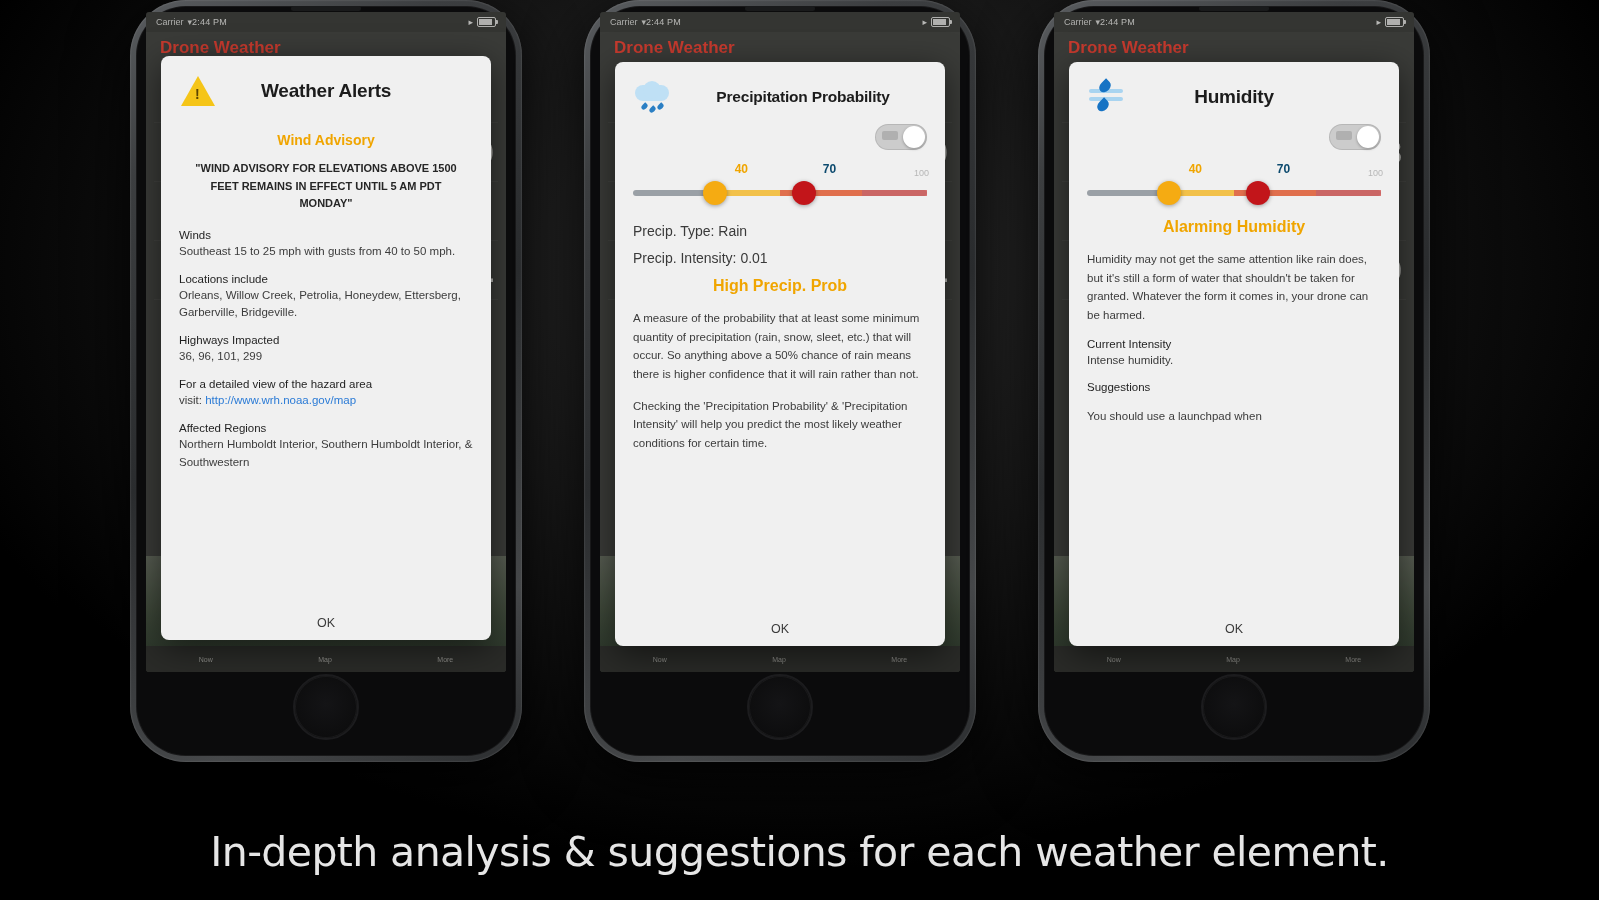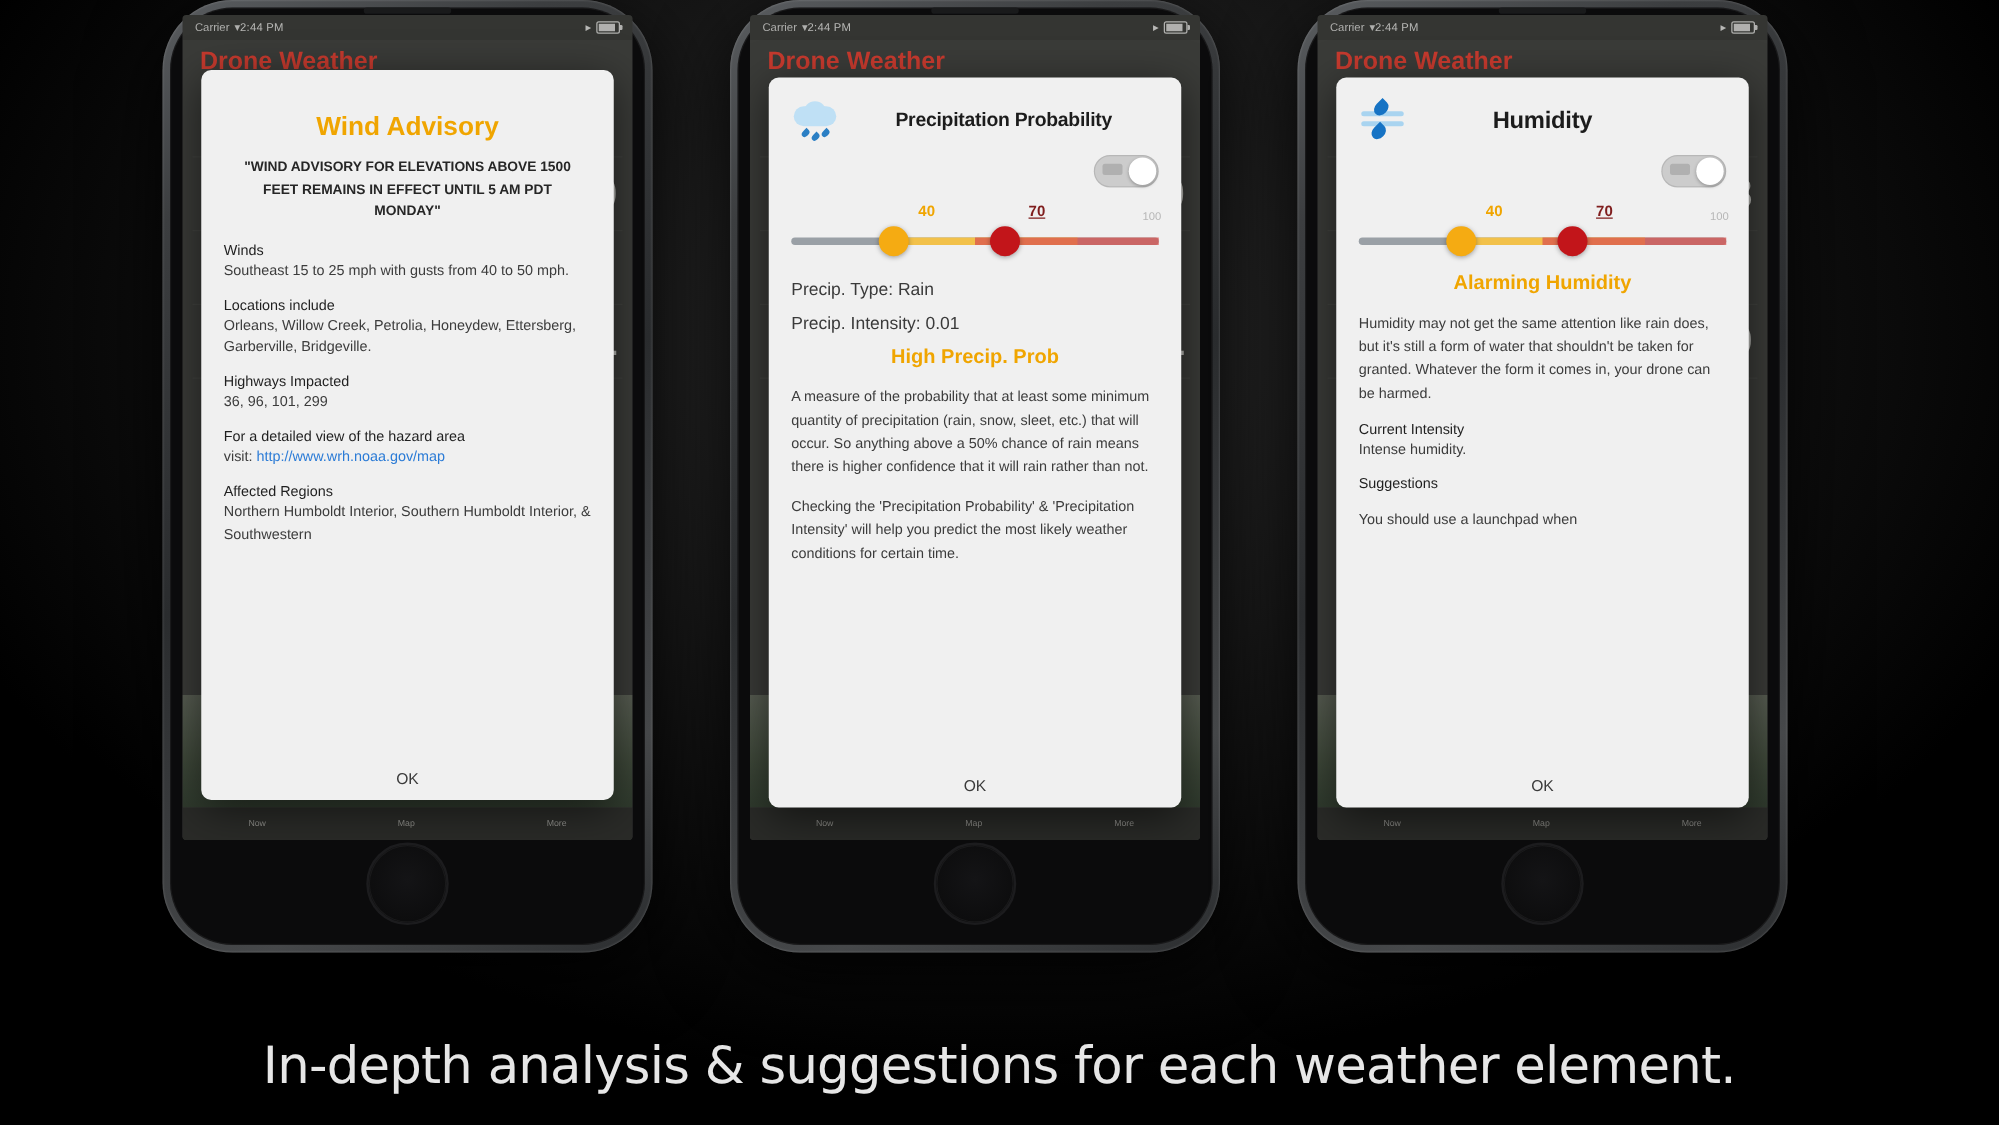--- a/index.html
+++ b/index.html
@@ -42,21 +42,21 @@
   
   .bglist{position:absolute;left:0;top:20px;right:0;bottom:0;padding:4px 8px;box-sizing:border-box;
           color:#9a9a96;}
   .bg-row{display:flex;align-items:center;justify-content:space-between;height:58px;
           border-bottom:1px solid rgba(255,255,255,.04);padding:0 4px;}
   .bg-ico{width:26px;text-align:center;font-size:15px;}
   .bg-lbl{flex:1;font-size:9px;opacity:.45;padding-left:4px;}
   .bg-val{font-size:34px;font-weight:700;color:#cfcfcb;opacity:.85;}
   .bg-x{color:#8b2020;font-size:17px;font-weight:700;}
   .bg-warn{color:#b08a14;}
-  .bg-title{font-size:20px;font-weight:700;color:#c63a2e;padding:2px 6px 6px;}
+  .bg-title{font-size:17px;font-weight:700;color:#c63a2e;padding:2px 6px 6px;}
   .bg-map{position:absolute;left:0;right:0;bottom:26px;height:90px;
           background:linear-gradient(180deg,#5b6155 0%,#3f4a3a 60%,#2e3a2c 100%);opacity:.9;}
   .bg-tabbar{position:absolute;left:0;right:0;bottom:0;height:26px;background:#2a2b28;
              display:flex;align-items:center;justify-content:space-around;color:#8e8e8a;font-size:7px;}
 
   
   .modal{position:absolute;left:50%;transform:translateX(-50%);
          width:330px;background:#f0f0f0;border-radius:8px;
          box-shadow:0 8px 34px rgba(0,0,0,.55);
          padding:14px 18px 12px;box-sizing:border-box;color:#2b2b2b;}
@@ -96,25 +96,25 @@
   
   .slider-wrap{position:relative;height:56px;margin:6px 0 4px;}
   .track{position:absolute;left:0;right:0;top:34px;height:6px;border-radius:3px;background:#9aa0a6;}
   .track .seg-y{position:absolute;left:28%;right:22%;top:0;bottom:0;background:#f2c14a;}
   .track .seg-r{position:absolute;left:50%;right:0;top:0;bottom:0;background:#d9534f;opacity:.75;}
   .knobY,.knobR{position:absolute;top:25px;width:24px;height:24px;border-radius:50%;}
   .knobY{background:#f5ab12;box-shadow:0 1px 4px rgba(0,0,0,.35);}
   .knobR{background:#c2151a;box-shadow:0 1px 4px rgba(0,0,0,.35);}
   .valY,.valR{position:absolute;top:6px;font-size:12px;font-weight:700;transform:translateX(-50%);margin-left:26px;}
   .valY{color:#f0a500;}
-  .valR{color:#7f1d1d;text-decoration:underline;}
+  .valR{color:#0c4a6e;}
   .valEnd{position:absolute;top:12px;right:-2px;font-size:9px;color:#b7b7b7;}
 
   .kv{font-size:14px;color:#3a3a3a;margin:11px 0;}
-  .section-head{font-size:21px;font-weight:700;text-align:center;color:#f0a500;margin:20px 0 12px;}
+  .section-head{font-size:14px;font-weight:700;text-align:center;color:#f0a500;margin:20px 0 12px;}
   .sub-title{font-size:16px;font-weight:700;text-align:center;color:#f0a500;margin:6px 0 14px;}
   .body-p{font-size:11.5px;line-height:1.62;color:#3c3c3c;margin:0 0 13px;}
   .lbl-b{font-size:11.5px;font-weight:400;color:#1f1f1f;margin:12px 0 2px;}
   .lbl-t{font-size:11.5px;line-height:1.55;color:#3c3c3c;margin:0;}
   .alert-quote{font-size:11px;font-weight:700;text-align:center;line-height:1.6;color:#262626;margin:4px 4px 16px;}
   .link{color:#2b7bd6;}
   .ok{position:absolute;left:0;right:0;bottom:10px;text-align:center;font-size:12.5px;color:#3a3a3a;}
 
   
   .caption{position:absolute;left:0;right:0;bottom:24px;text-align:center;color:#e6e6e6;
@@ -166,20 +166,27 @@
           </div>
           <div class="bg-map"></div>
           <div class="bg-tabbar">
             <span>Now</span>
             <span>Map</span>
             <span>More</span>
           </div>
         </div>
 
         <div class="modal">
+          <div class="modal-head">
+            <span class="hd-icon">
+                <span class="tri"></span>
+              </span>
+            <span class="modal-title">Weather Alerts</span>
+            <span class="hd-icon"></span>
+          </div>
 
           <div class="section-head">Wind Advisory</div>
           <div class="alert-quote">"WIND ADVISORY FOR ELEVATIONS ABOVE 1500 FEET REMAINS IN EFFECT UNTIL 5 AM PDT MONDAY"</div>
 
           <div class="lbl-b">Winds</div>
           <div class="lbl-t">Southeast 15 to 25 mph with gusts from 40 to 50 mph.</div>
 
           <div class="lbl-b">Locations include</div>
           <div class="lbl-t">Orleans, Willow Creek, Petrolia, Honeydew, Ettersberg, Garberville, Bridgeville.</div>
 

